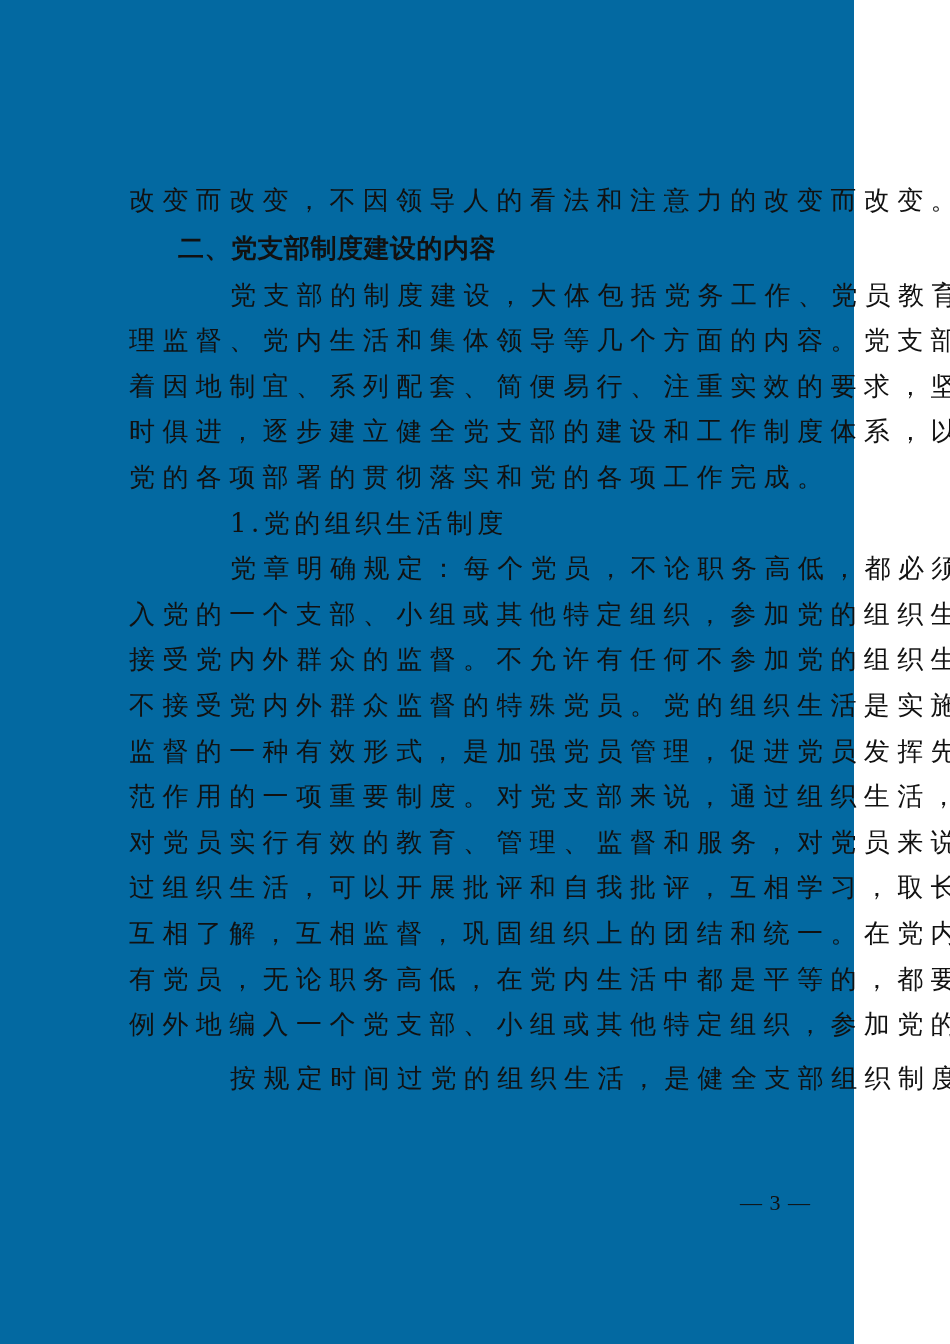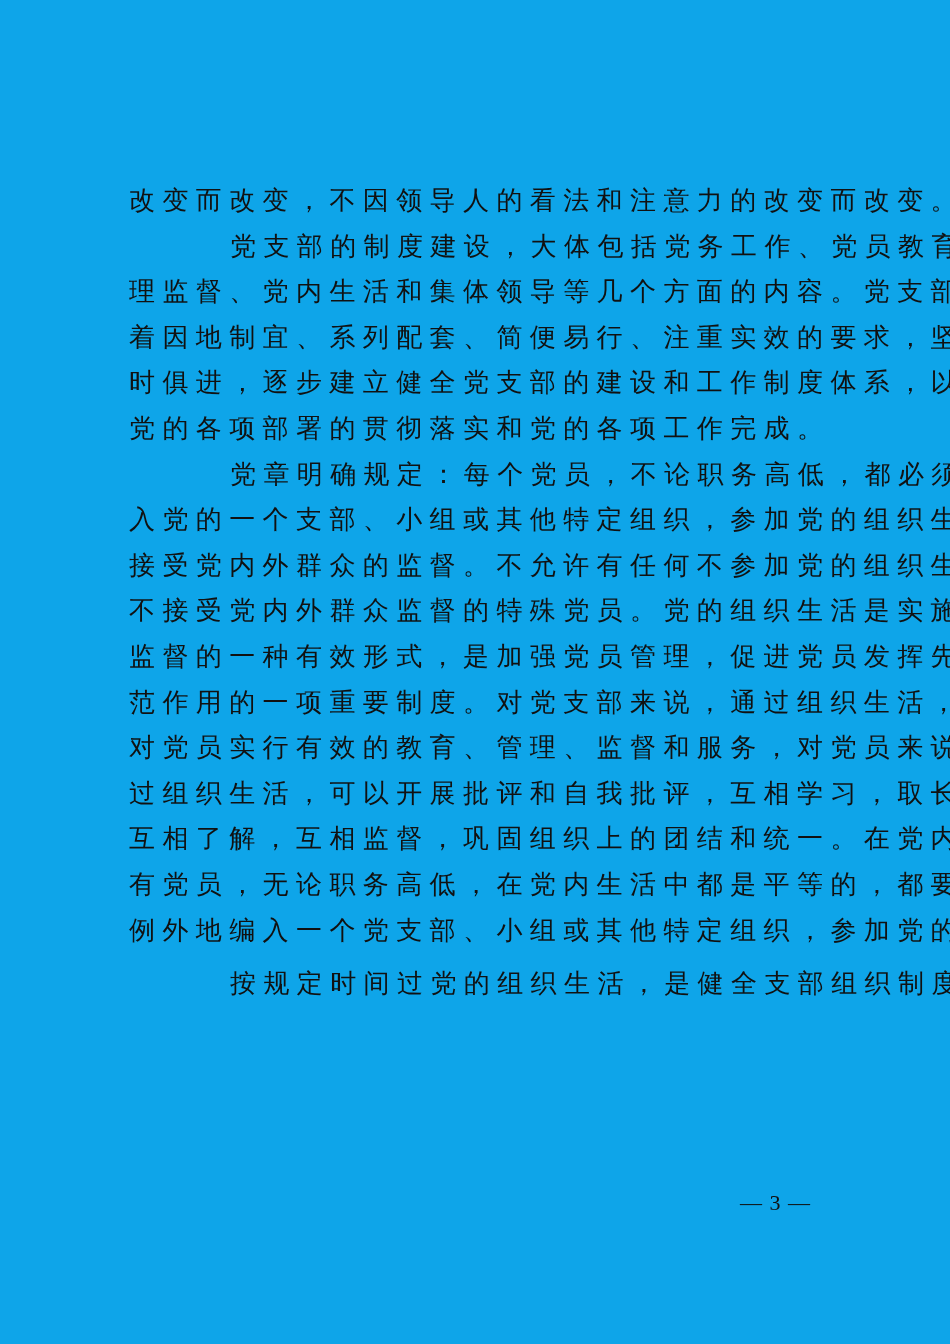--- a/index.html
+++ b/index.html
@@ -11,22 +11,22 @@
       width: 950px;
       height: 1344px;
       position: relative;
       overflow: hidden;
       color: #111111;
       font-family: "DejaVu Serif", "Liberation Serif", serif;
     }
     .page {
       position: absolute;
       left: 0; top: 0;
-      width: 950px; height: 1344px;
-      background: #0ea5e9;
+      width: 854px; height: 1344px;
+      background: #0369a1;
     }
     .text-block {
       position: absolute;
       left: 129px;
       top: 178px;
       width: 704px;
     }
     .line {
       height: 45.6px;
       line-height: 45.6px;
@@ -71,29 +71,31 @@
     }
   </style>
 </head>
 <body>
 
 <div class="page">
   <div class="text-block">
 
     <div class="line">改变而改变，不因领导人的看法和注意力的改变而改变。</div>
 
+    <div class="line heading">二、党支部制度建设的内容</div>
 
     <div>
       <div class="line indent">党支部的制度建设，大体包括党务工作、党员教育管</div>
       <div class="line">理监督、党内生活和集体领导等几个方面的内容。党支部要本</div>
       <div class="line">着因地制宜、系列配套、简便易行、注重实效的要求，坚持与</div>
       <div class="line">时俱进，逐步建立健全党支部的建设和工作制度体系，以确保</div>
       <div class="line last">党的各项部署的贯彻落实和党的各项工作完成。</div>
     </div>
 
+    <div class="line subheading">1.党的组织生活制度</div>
 
     <div>
       <div class="line indent">党章明确规定：每个党员，不论职务高低，都必须编</div>
       <div class="line">入党的一个支部、小组或其他特定组织，参加党的组织生活，</div>
       <div class="line">接受党内外群众的监督。不允许有任何不参加党的组织生活、</div>
       <div class="line">不接受党内外群众监督的特殊党员。党的组织生活是实施党内</div>
       <div class="line">监督的一种有效形式，是加强党员管理，促进党员发挥先锋模</div>
       <div class="line">范作用的一项重要制度。对党支部来说，通过组织生活，可以</div>
       <div class="line">对党员实行有效的教育、管理、监督和服务，对党员来说，通</div>
       <div class="line">过组织生活，可以开展批评和自我批评，互相学习，取长补短，</div>

